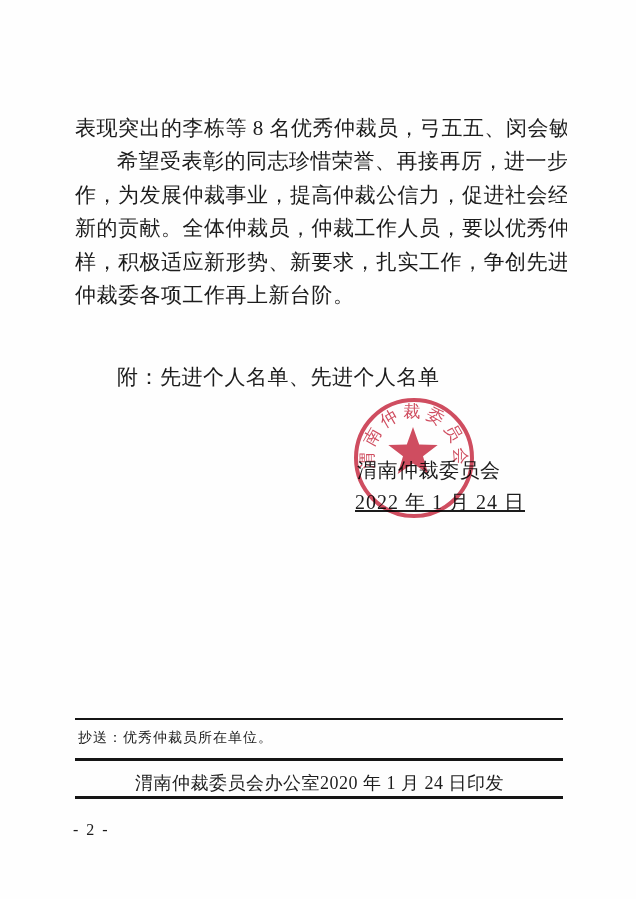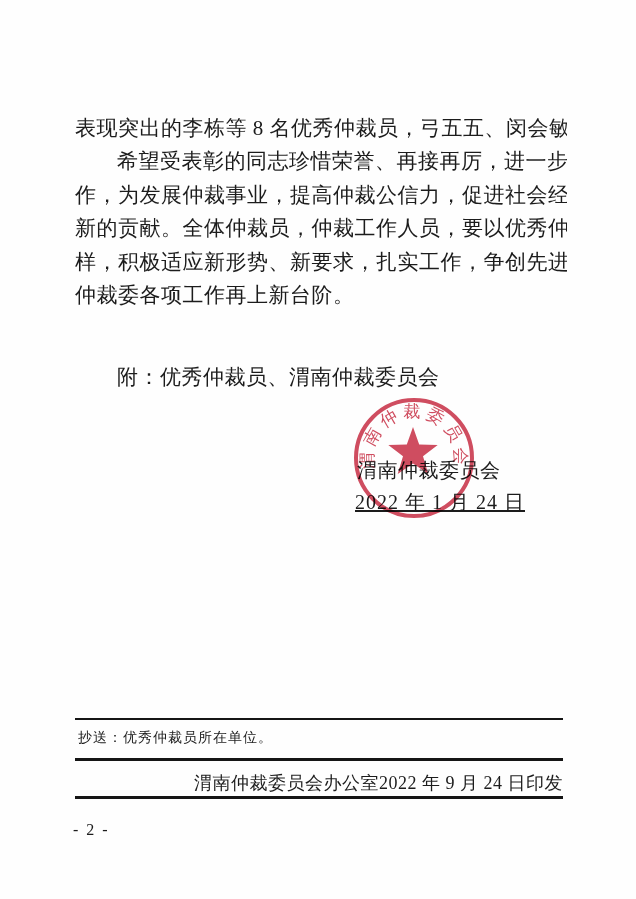--- a/index.html
+++ b/index.html
@@ -83,21 +83,21 @@
     font-size: 14px;
     letter-spacing: 1px;
     white-space: nowrap;
   }
   .officerow {
     position: absolute;
     left: 76px;
     top: 771px;
     width: 487px;
     display: flex;
-    justify-content: flex-end;
+    justify-content: center;
     font-size: 18px;
     letter-spacing: 0.5px;
   }
   .pagenum {
     position: absolute;
     left: 73px;
     top: 821px;
     font-size: 16px;
     letter-spacing: 2px;
     white-space: nowrap;
@@ -110,40 +110,40 @@
 
   <div class="textblock">
     <div class="bline">表现突出的李栋等 8 名优秀仲裁员，弓五五、闵会敏等 2 名先进</div>
     <div class="bline indent">希望受表彰的同志珍惜荣誉、再接再厉，进一步做好仲裁工</div>
     <div class="bline">作，为发展仲裁事业，提高仲裁公信力，促进社会经济发展做出</div>
     <div class="bline">新的贡献。全体仲裁员，仲裁工作人员，要以优秀仲裁人员为榜</div>
     <div class="bline">样，积极适应新形势、新要求，扎实工作，争创先进，推进渭南</div>
     <div class="bline">仲裁委各项工作再上新台阶。</div>
   </div>
 
-  <div class="attachment">附：优秀仲裁员、渭南仲裁委员会</div>
+  <div class="attachment">附：先进个人名单、先进个人名单</div>
 
   <div class="sig-org">渭南仲裁委员会</div>
   <div class="sig-date">2022 年 1 月 24 日</div>
 
   <svg class="seal" viewBox="0 0 124 124" xmlns="http://www.w3.org/2000/svg">
     <circle cx="62" cy="62" r="58" fill="none" stroke-width="4" stroke="#cc3e52"></circle>
     <path id="sealArc" d="M 23.5 76 A 41 41 0 1 1 100.5 76" fill="none"></path>
     <text font-size="17" letter-spacing="4.5" fill="#cc3e52">
       <textPath href="#sealArc" startOffset="50%" text-anchor="middle">渭南仲裁委员会</textPath>
     </text>
     <polygon points="61,31 67.2,48.5 85.7,49 71,60.2 76.3,78 61,67.5 45.7,78 51,60.2 36.3,49 54.8,48.5" fill="#cc3e52"></polygon>
   </svg>
 
   <div class="rule rule-a"></div>
   <div class="cc">抄送：优秀仲裁员所在单位。</div>
   <div class="rule rule-b"></div>
 
   <div class="officerow">
     <span>渭南仲裁委员会办公室</span>
-    <span>2022 年 9 月 24 日印发</span>
+    <span>2020 年 1 月 24 日印发</span>
   </div>
 
   <div class="rule rule-c"></div>
 
   <div class="pagenum">- 2 -</div>
 
 </div>
 
 </body></html>

